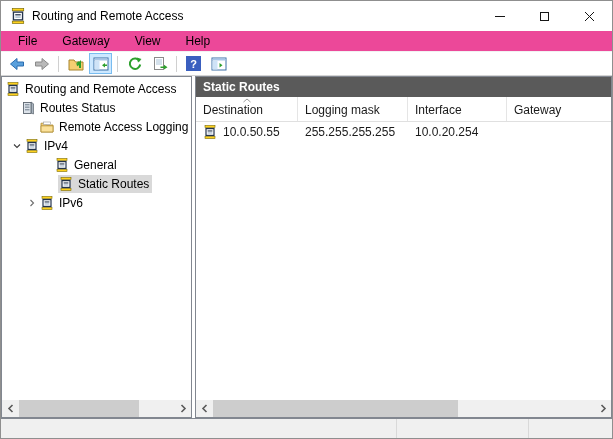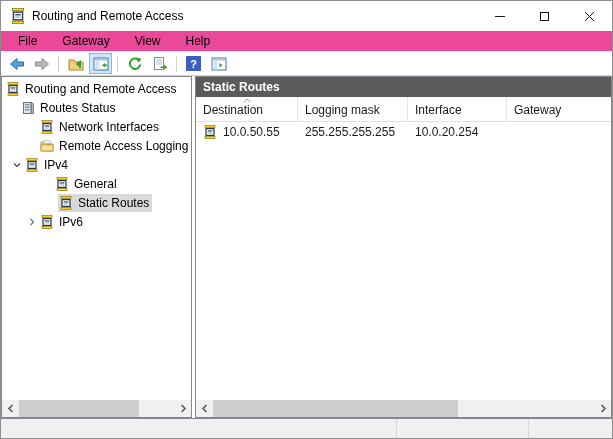--- a/index.html
+++ b/index.html
@@ -206,34 +206,20 @@
                 <rect x="4" y="3" width="4.5" height="1.4" fill="#8d99a6"></rect>
                 <rect x="4" y="5.5" width="4.5" height="1.4" fill="#8d99a6"></rect>
                 <rect x="4" y="8" width="4.5" height="1.4" fill="#8d99a6"></rect>
               </svg>
             </span>
             <span class="tlabel">Routes Status</span>
           </span>
         </div>
 
 
-        <div class="titem" style="padding-left:37px">
-          <span class="tinner">
-            <span class="ticon">
-              <svg width="14" height="14" viewBox="0 0 14 14">
-                <rect x="2" y="0.5" width="10" height="2" fill="#ffd21e" stroke="#7a6a00" stroke-width="0.6"></rect>
-                <rect x="3" y="3.6" width="8" height="6.8" fill="#ffffff" stroke="#25354d" stroke-width="1.2"></rect>
-                <rect x="4.6" y="5.4" width="4.8" height="1.1" fill="#25354d"></rect>
-                <rect x="4.6" y="7.4" width="4.8" height="1.1" fill="#9db3c8"></rect>
-                <rect x="2" y="11.5" width="10" height="2" fill="#ffd21e" stroke="#7a6a00" stroke-width="0.6"></rect>
-              </svg>
-            </span>
-            <span class="tlabel">Network Interfaces</span>
-          </span>
-        </div>
 
         <div class="titem" style="padding-left:37px">
           <span class="tinner">
             <span class="ticon">
               <svg width="14" height="14" viewBox="0 0 14 14">
                 <path d="M1 3.2 L5.2 3.2 L6.4 5 L13 5 L13 12 L1 12 Z" fill="#f2cf7e" stroke="#ad8a2f" stroke-width="0.8"></path>
                 <rect x="3.4" y="2" width="7.2" height="2.6" fill="#ffffff" stroke="#9a9a9a" stroke-width="0.6"></rect>
                 <path d="M1 5.8 L13 5.8 L13 12 L1 12 Z" fill="#fbe19b" stroke="#ad8a2f" stroke-width="0.8"></path>
               </svg>
             </span>

